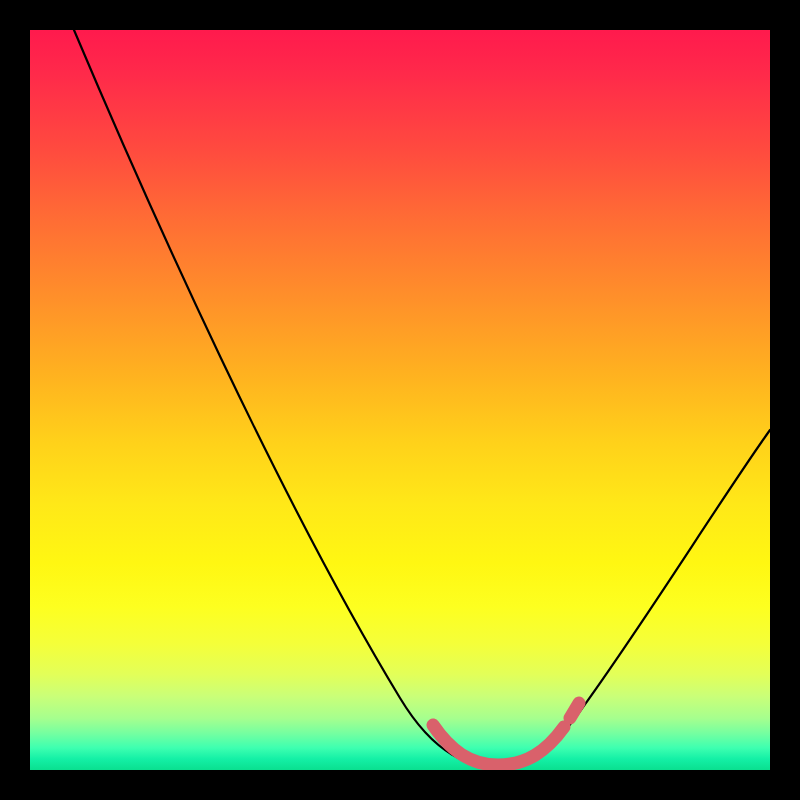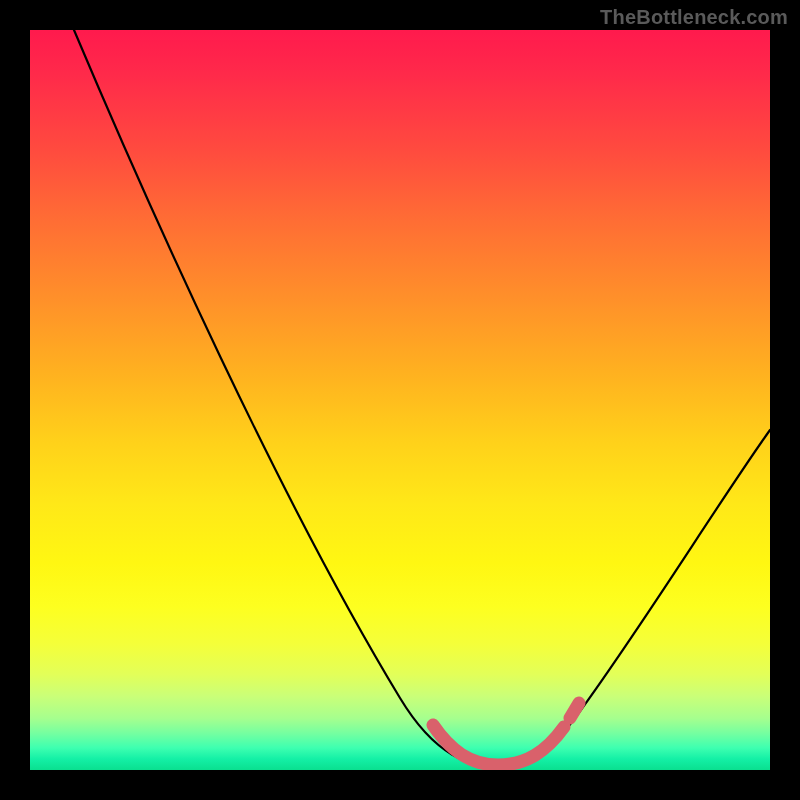--- a/index.html
+++ b/index.html
@@ -60,21 +60,20 @@
     left: 0;
     top: 0;
     width: 740px;
     height: 740px;
   }
 </style>
 </head>
 <body>
 
 <div class="frame">
-  <div class="watermark">TheBottleneck.com</div>
   <div class="plot">
     <svg class="curve" viewBox="0 0 740 740" preserveAspectRatio="none">
       <path d="M 44 0
                C 120 180, 250 470, 370 668
                C 405 726, 440 738, 470 736
                C 500 734, 520 722, 545 688
                C 610 600, 690 470, 740 400" fill="none" stroke="#000" stroke-width="2.2" stroke-linecap="round"></path>
       <path d="M 403 695
                C 420 720, 440 735, 468 735
                C 496 735, 516 722, 534 697

